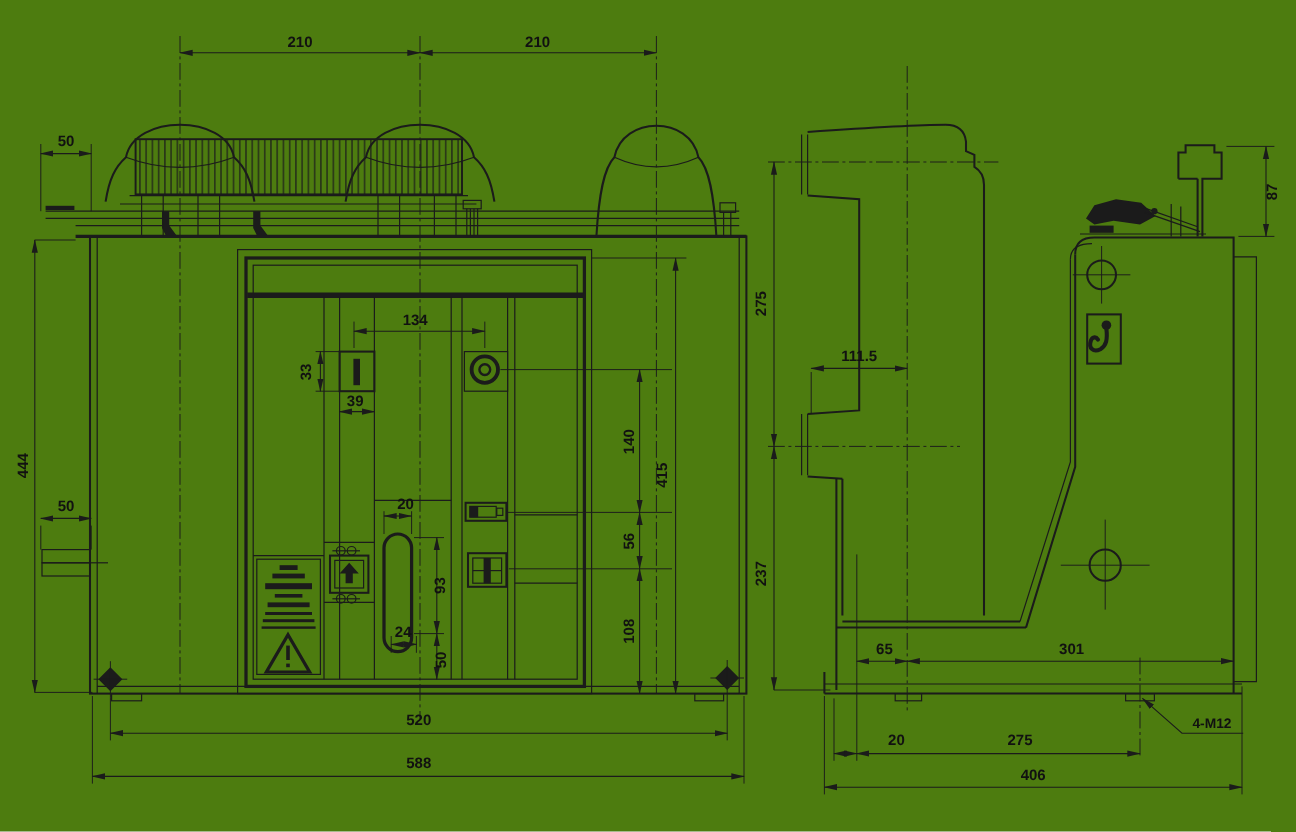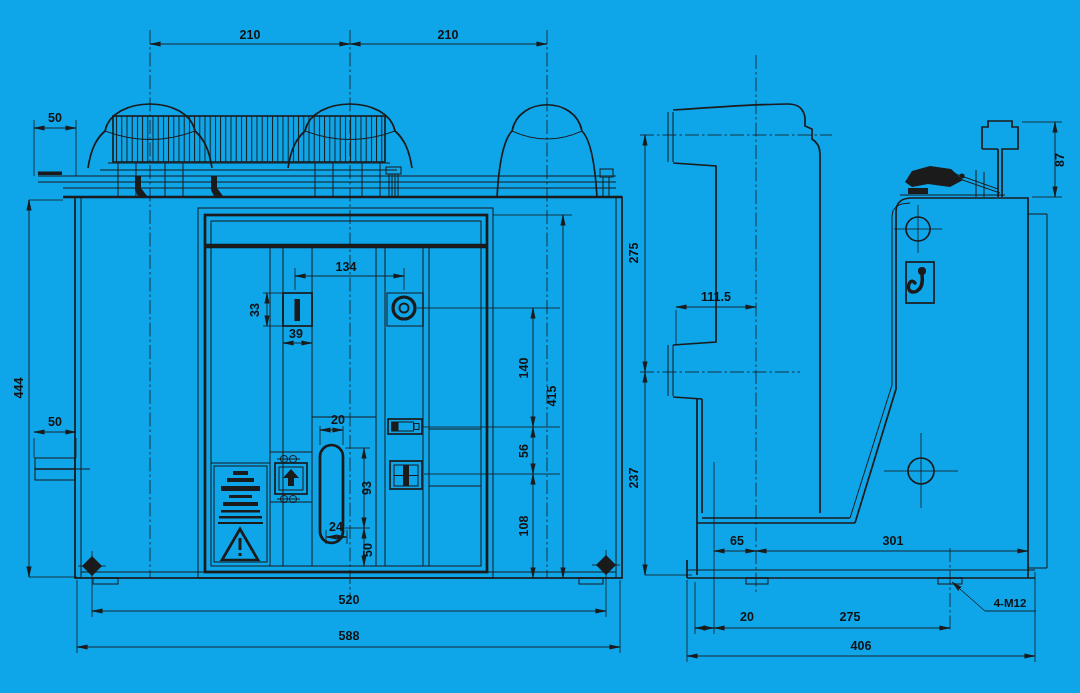--- a/index.html
+++ b/index.html
@@ -1,16 +1,16 @@
 <!DOCTYPE html>
 <html><head>
 <meta charset="utf-8">
 <style>
   html,body{margin:0;padding:0;background:#e8e8e8;}
-  .sheet{position:relative;width:1080px;height:693px;background:#0ea5e9;overflow:hidden;
+  .sheet{position:relative;width:1080px;height:693px;background:#4d7c0f;overflow:hidden;
          font-family:"Liberation Sans", sans-serif;}
   svg{position:absolute;left:0;top:0;}
   
   .o1{stroke:#1b1b1b;stroke-width:1;fill:none;}
   .o2{stroke:#1b1b1b;stroke-width:1.7;fill:none;}
   .o3{stroke:#1b1b1b;stroke-width:2.7;fill:none;}
   .dim{stroke:#1b1b1b;stroke-width:0.9;fill:none;}
   .ext{stroke:#1b1b1b;stroke-width:0.8;fill:none;}
   .cl{stroke:#1b1b1b;stroke-width:0.8;fill:none;stroke-dasharray:14 3 2.5 3;}
   .blk{fill:#1b1b1b;stroke:none;}

